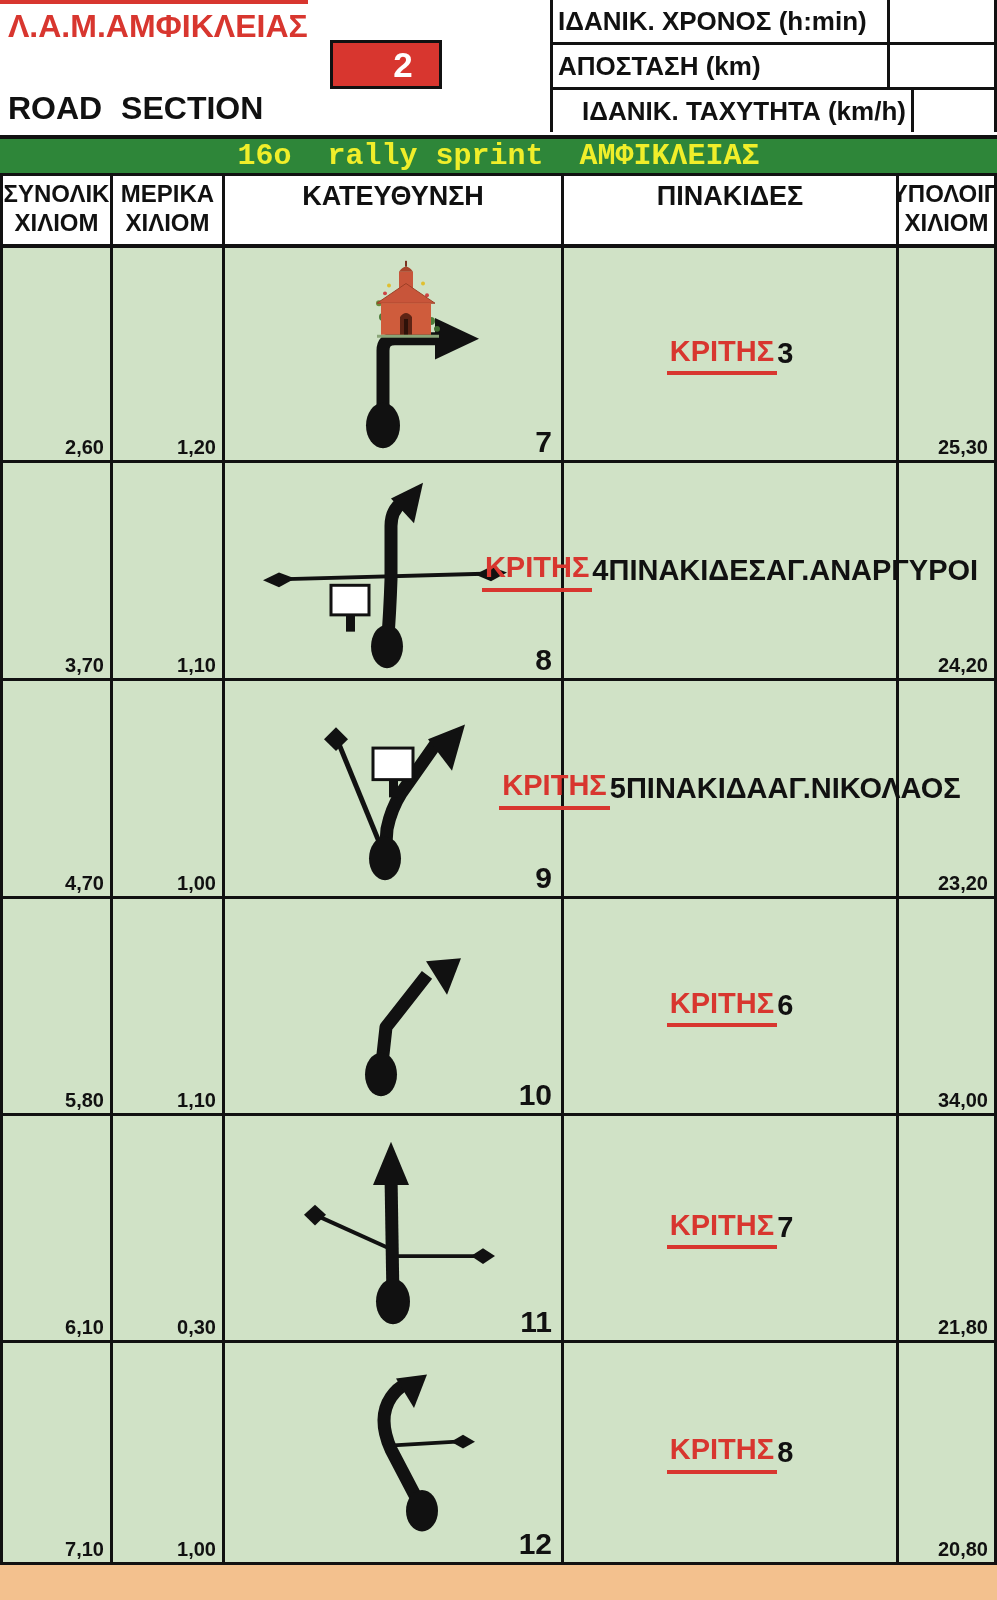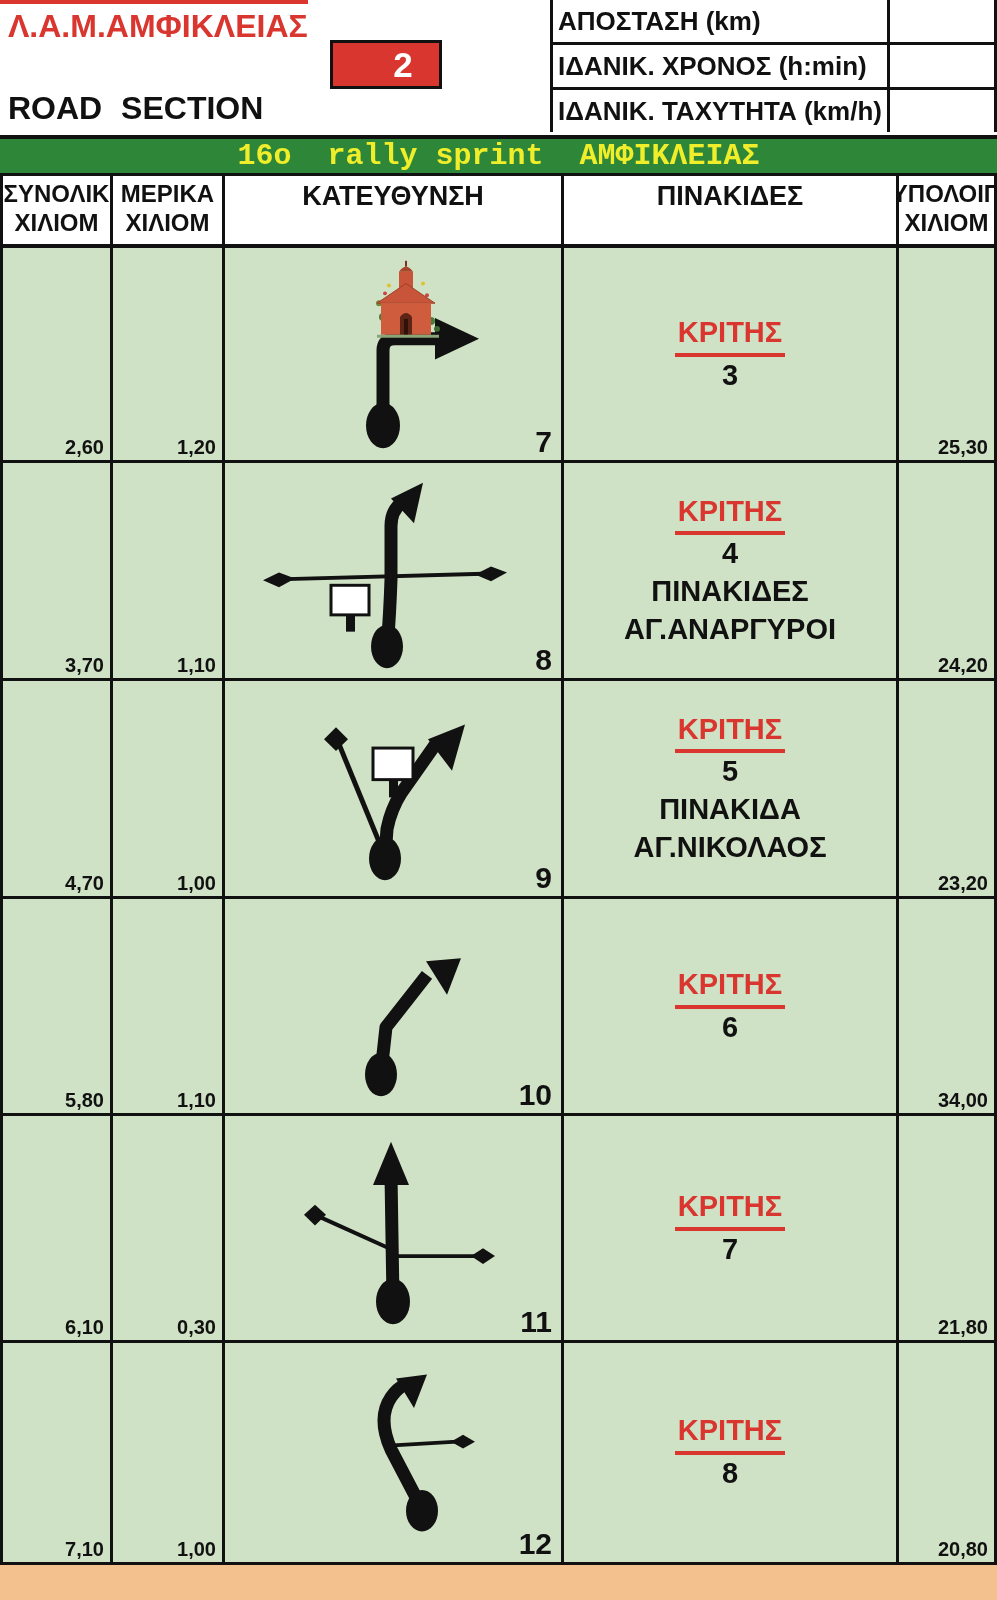--- a/index.html
+++ b/index.html
@@ -21,21 +21,21 @@
     background:var(--red); border:3px solid var(--ink); color:#fff; font-size:35px;
     display:flex; align-items:center; justify-content:center; padding-left:34px;
   }
   .road-section{position:absolute; left:8px; top:90px; font-size:32px; word-spacing:10px; white-space:nowrap;}
   .top-fields{
     position:absolute; left:550px; top:0; width:447px; height:132px;
     border-left:3px solid var(--ink); border-right:3px solid var(--ink);
     display:flex; flex-direction:column;
   }
   .field-row{flex:1; display:flex; border-bottom:3px solid var(--ink);}
-  .field-row:last-child{border-bottom:none;}
+  .field-row:last-child{border-bottom:none;margin-left:24px;}
   .field-label{
     width:337px; border-right:3px solid var(--ink); display:flex; align-items:center;
     padding-left:5px; font-size:26px; white-space:nowrap; overflow:hidden;
   }
   .field-value{flex:1; background:#fff;}
   
   .banner{
     height:41px; background:var(--green); border-top:4px solid var(--ink); border-bottom:3px solid var(--ink);
     color:var(--yellow); font-size:30px; display:flex; align-items:center; justify-content:center;
     white-space:pre;
@@ -50,43 +50,43 @@
   }
   .hc.single{font-size:27px;align-items:center;}
   .w1{width:110px;} .w2{width:112px;} .w3{width:339px;} .w4{width:335px;} .w5{flex:1; border-right:none;}
   .rb-row{display:flex; background:var(--cellgreen); border-bottom:3px solid var(--ink); position:relative;}
   .h215{height:215px;} .h218{height:218px;} .h217{height:217px;} .h227{height:227px;} .h222{height:222px;}
   .cell{position:relative; border-right:3px solid var(--ink); height:100%;}
   .cell.last{border-right:none;}
   .kmv{position:absolute; right:6px; bottom:1px; font-size:20px; white-space:nowrap;}
   .jn{position:absolute; right:9px; bottom:1px; font-size:30px;}
   .tulip{position:absolute; left:0; top:0; width:100%; height:100%;}
-  .infocell{display:flex; flex-direction:column; align-items:center; justify-content:center;
+  .infocell{display:flex; flex-direction:row; align-items:center; justify-content:center;
     font-size:29px; line-height:1.3; text-align:center;}
   .judge{color:var(--red); border-bottom:4px solid var(--red); padding:0 3px 1px;}
   .bottom-strip{height:36px; background:var(--orange);}
 </style>
 </head>
 <body>
 
 <div class="top">
   <div class="red-strip"></div>
   <div class="club-title">Λ.Α.Μ.ΑΜΦΙΚΛΕΙΑΣ</div>
   <div class="section-box">
     <span>2</span>
   </div>
   <div class="road-section">ROAD SECTION</div>
 
   <div class="top-fields">
     <div class="field-row">
+      <div class="field-label">ΙΔΑΝΙΚ. ΧΡΟΝΟΣ (h:min)</div>
+      <div class="field-value"></div>
+    </div>
+    <div class="field-row">
       <div class="field-label">ΑΠΟΣΤΑΣΗ (km)</div>
-      <div class="field-value"></div>
-    </div>
-    <div class="field-row">
-      <div class="field-label">ΙΔΑΝΙΚ. ΧΡΟΝΟΣ (h:min)</div>
       <div class="field-value"></div>
     </div>
     <div class="field-row">
       <div class="field-label">ΙΔΑΝΙΚ. ΤΑΧΥΤΗΤΑ (km/h)</div>
       <div class="field-value"></div>
     </div>
   </div>
 </div>
 
 <div class="banner">16ο  rally sprint  ΑΜΦΙΚΛΕΙΑΣ</div>

